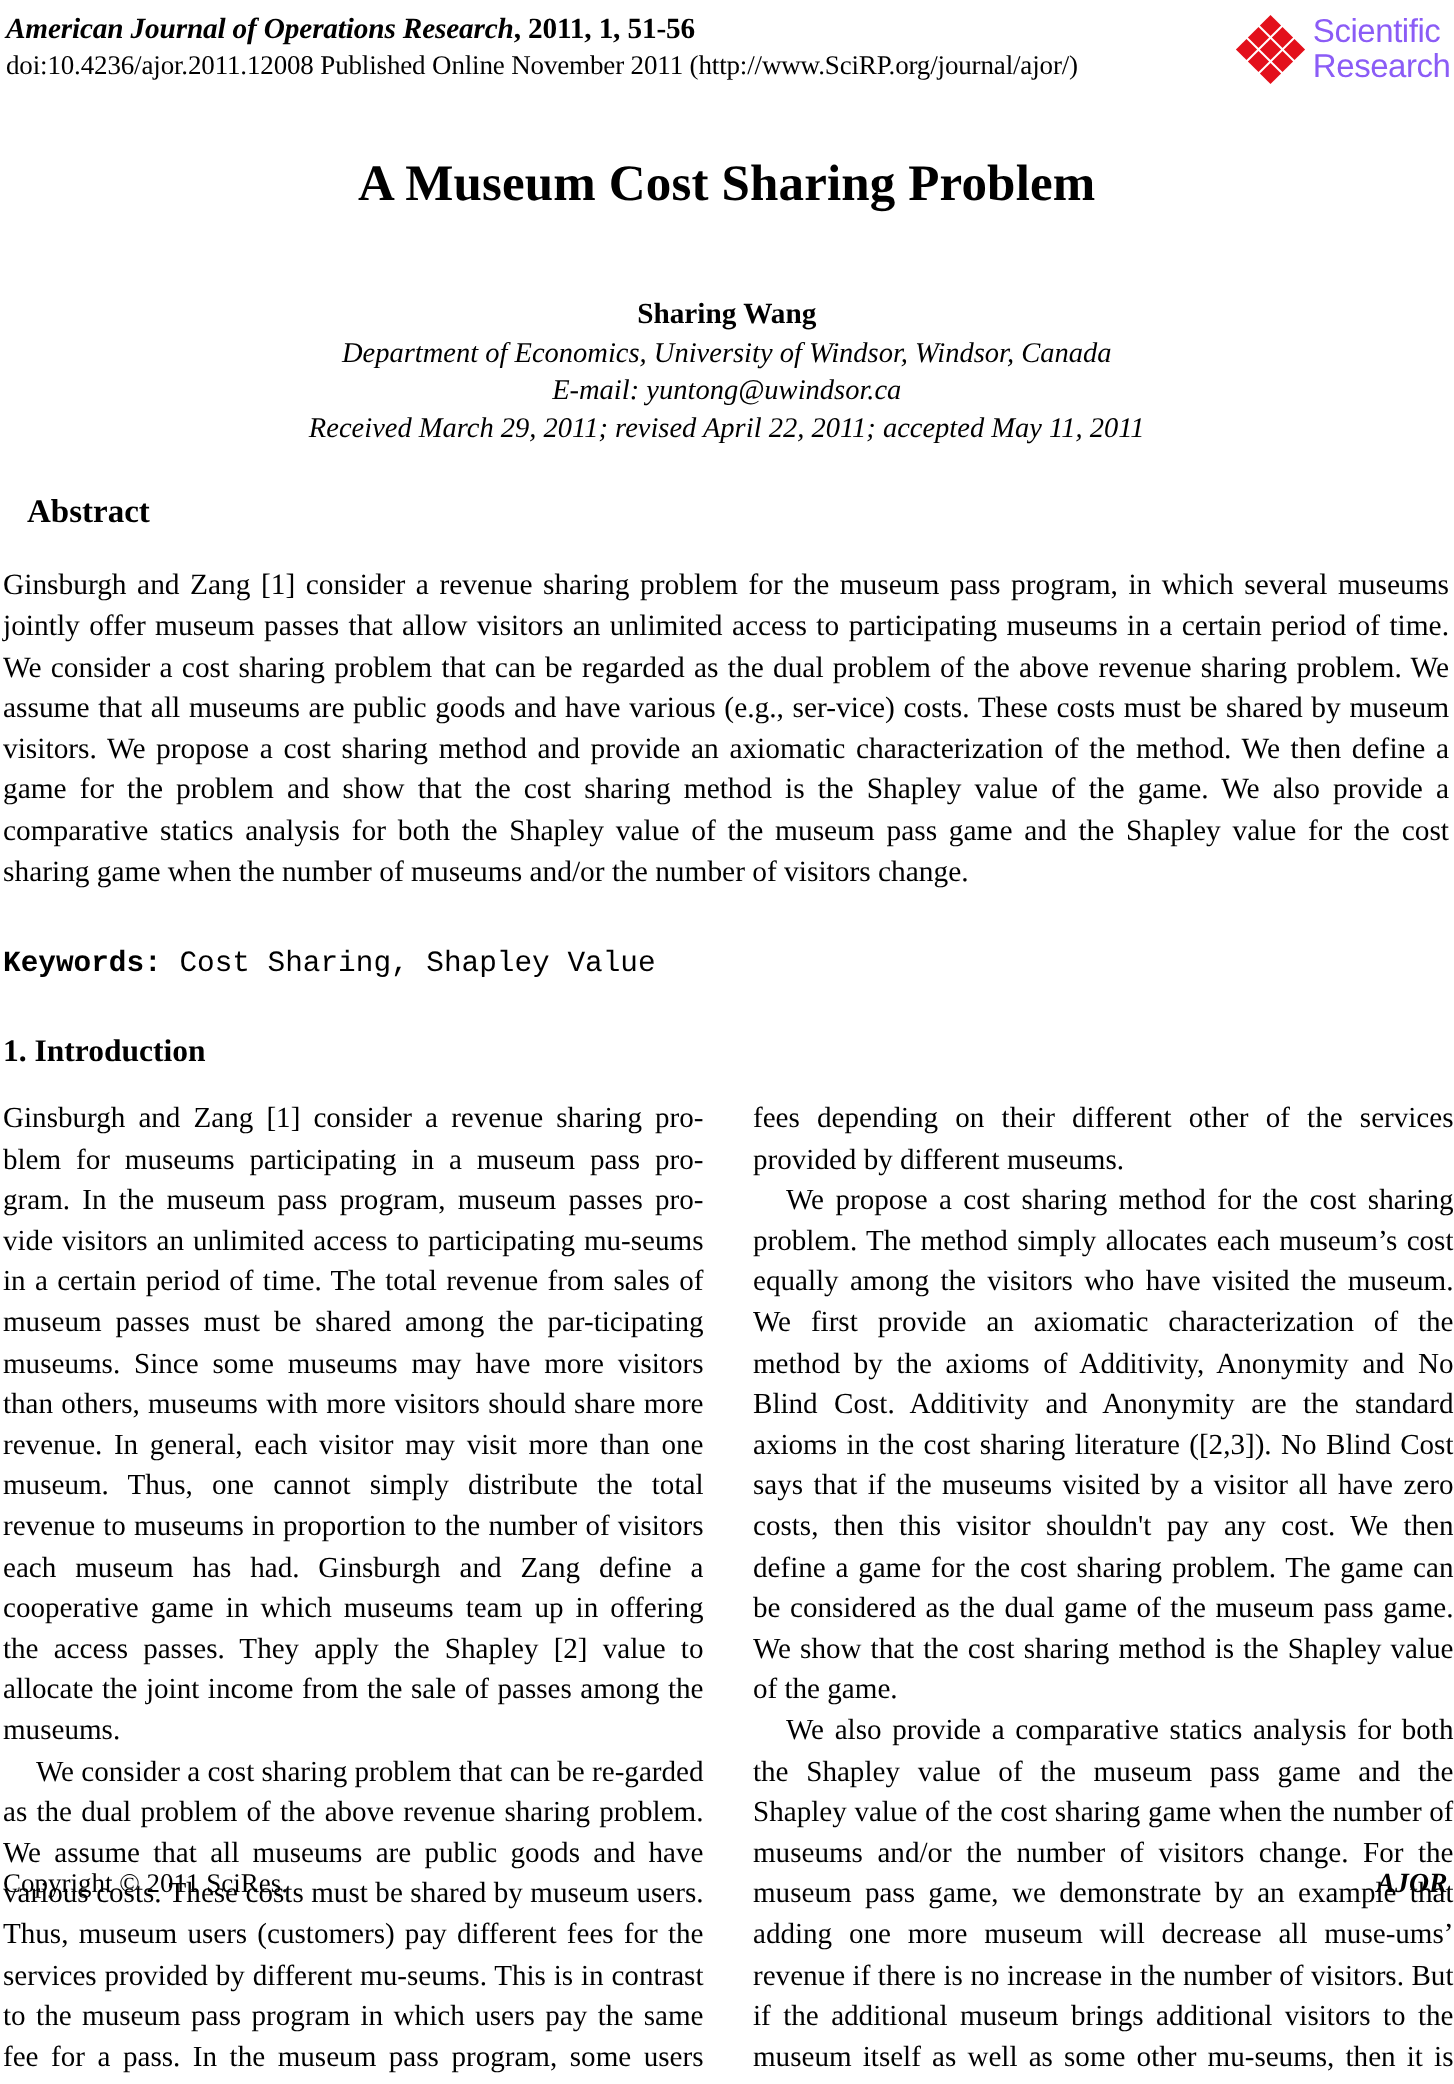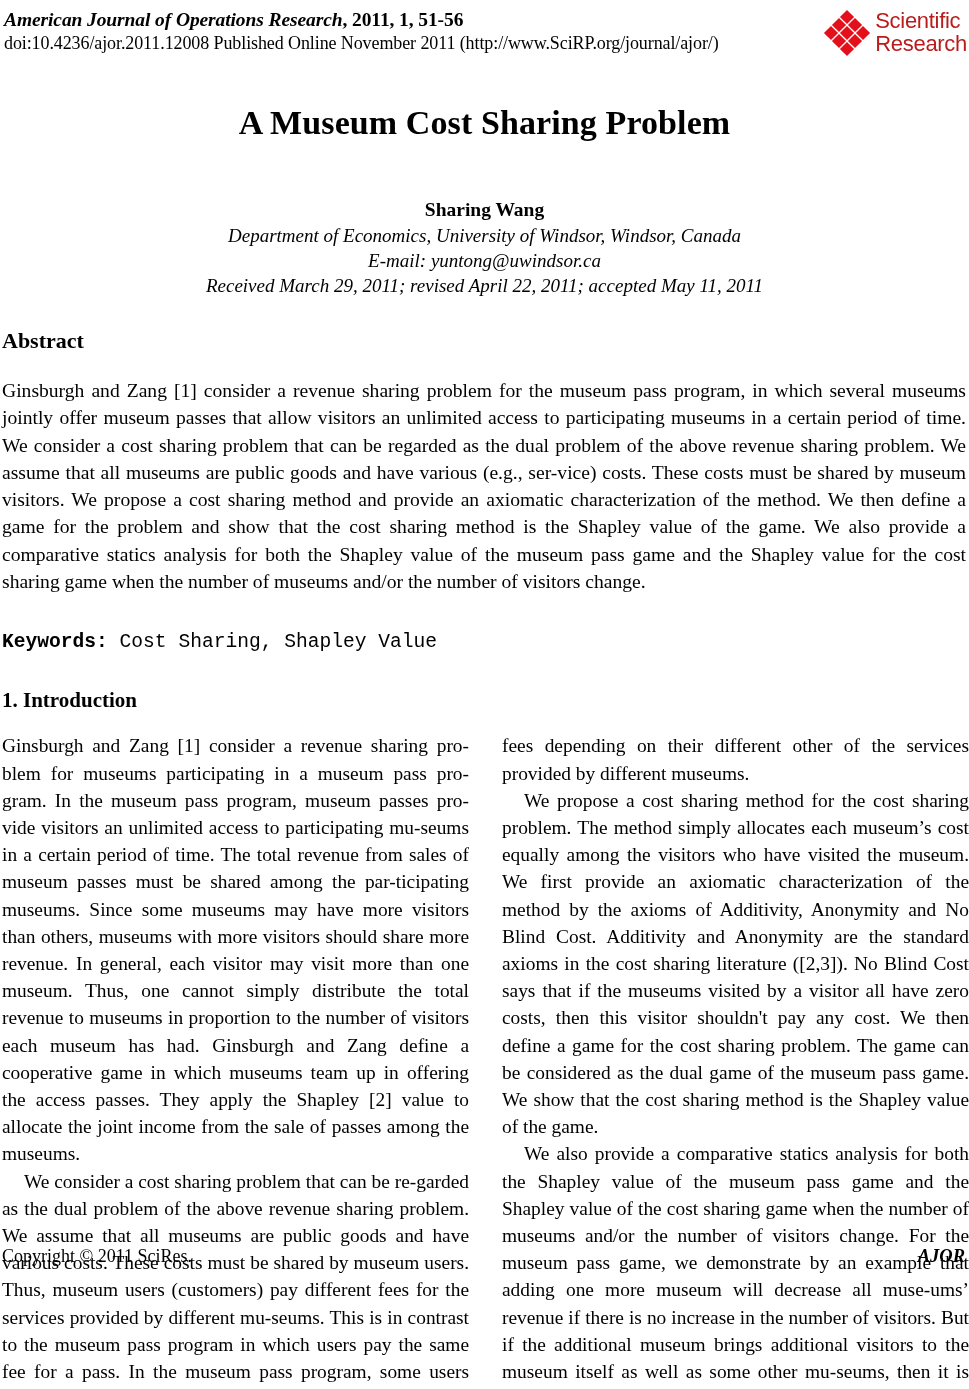--- a/index.html
+++ b/index.html
@@ -65,21 +65,21 @@
     position: absolute;
     width: 10px;
     height: 10px;
     background: #e3101b;
     transform: rotate(45deg);
   }
   .logo-words {
     font-family: "Liberation Sans", "DejaVu Sans", sans-serif;
     font-size: 22px;
     line-height: 22.5px;
-    color: #b91c1c;
+    color: #8b5cf6;
     letter-spacing: -0.3px;
   }
 
   
   .title {
     text-align: center;
     font-size: 34px;
     font-weight: bold;
     line-height: 40px;
     margin-top: 43px;
@@ -102,21 +102,21 @@
     line-height: 25px;
   }
   .author-email .label { font-style: italic; }
 
   
   .abstract-head {
     font-size: 22px;
     font-weight: bold;
     line-height: 26px;
     margin-top: 30px;
-    padding-left: 2px;
+    padding-left: 18px;
   }
   .abstract-body {
     font-size: 19.6px;
     line-height: 27.3px;
     text-align: justify;
     margin-top: 23px;
     padding: 0 3px 0 2px;
     hyphens: manual;
   }
 

